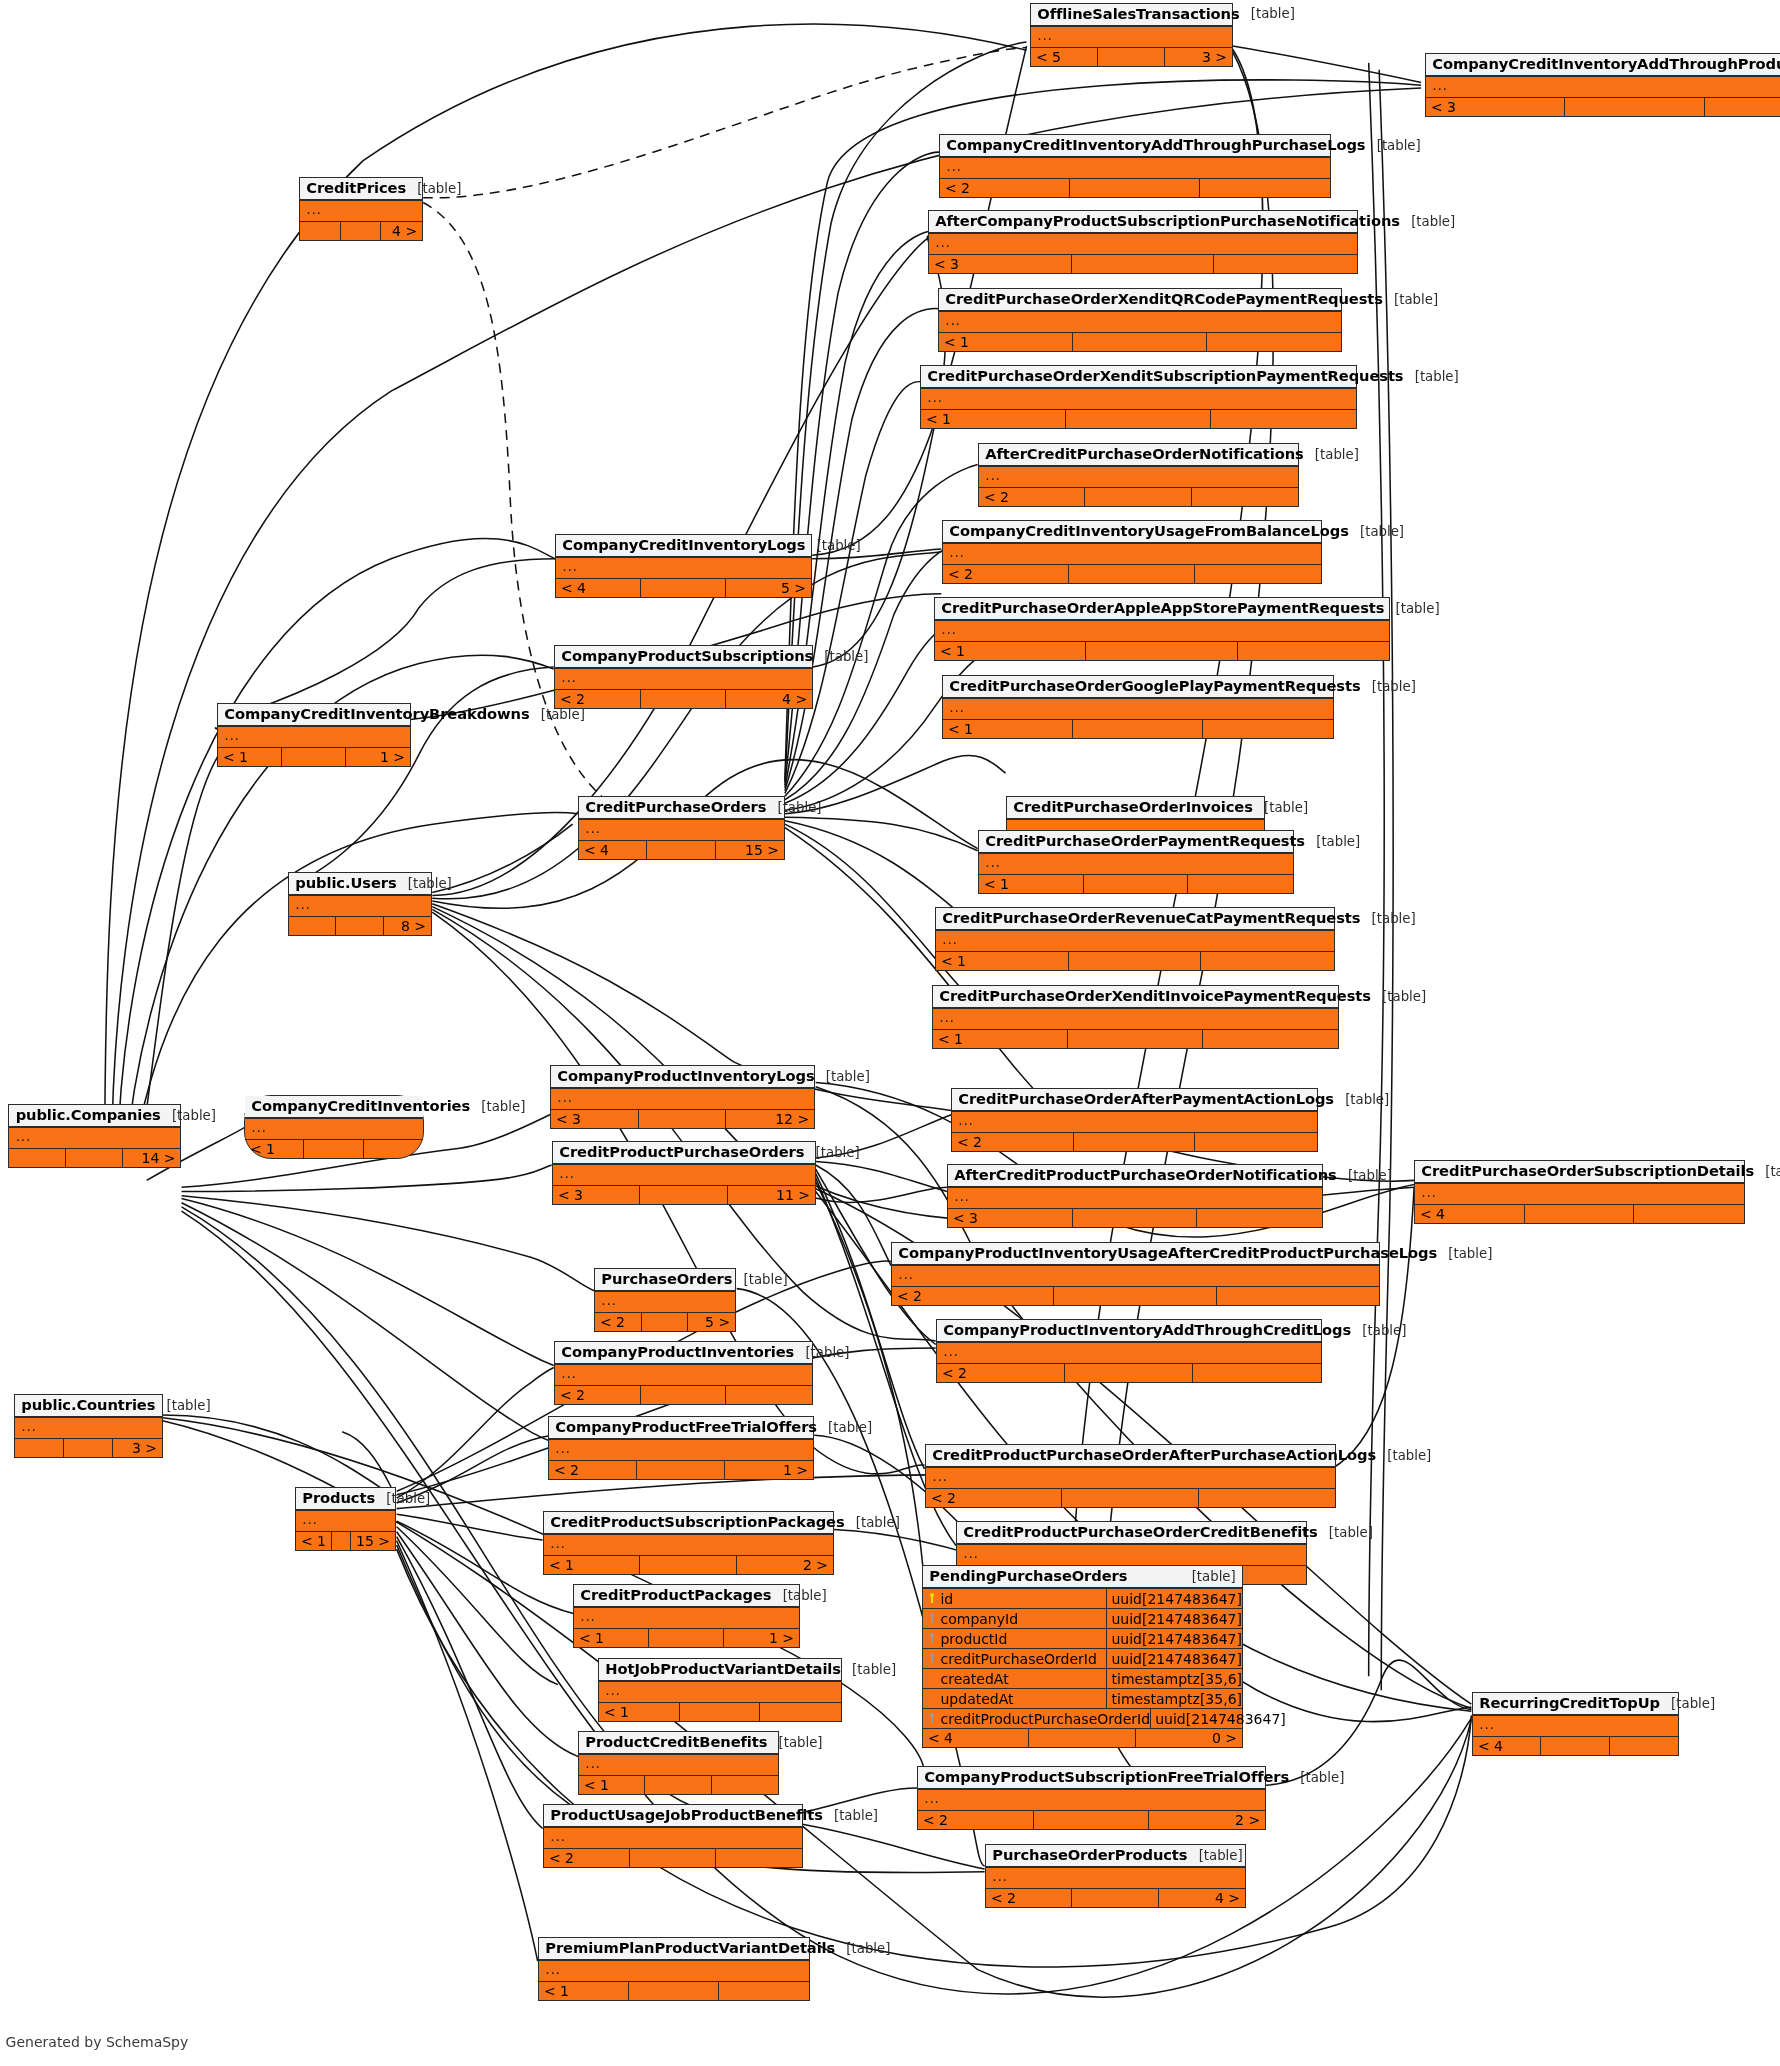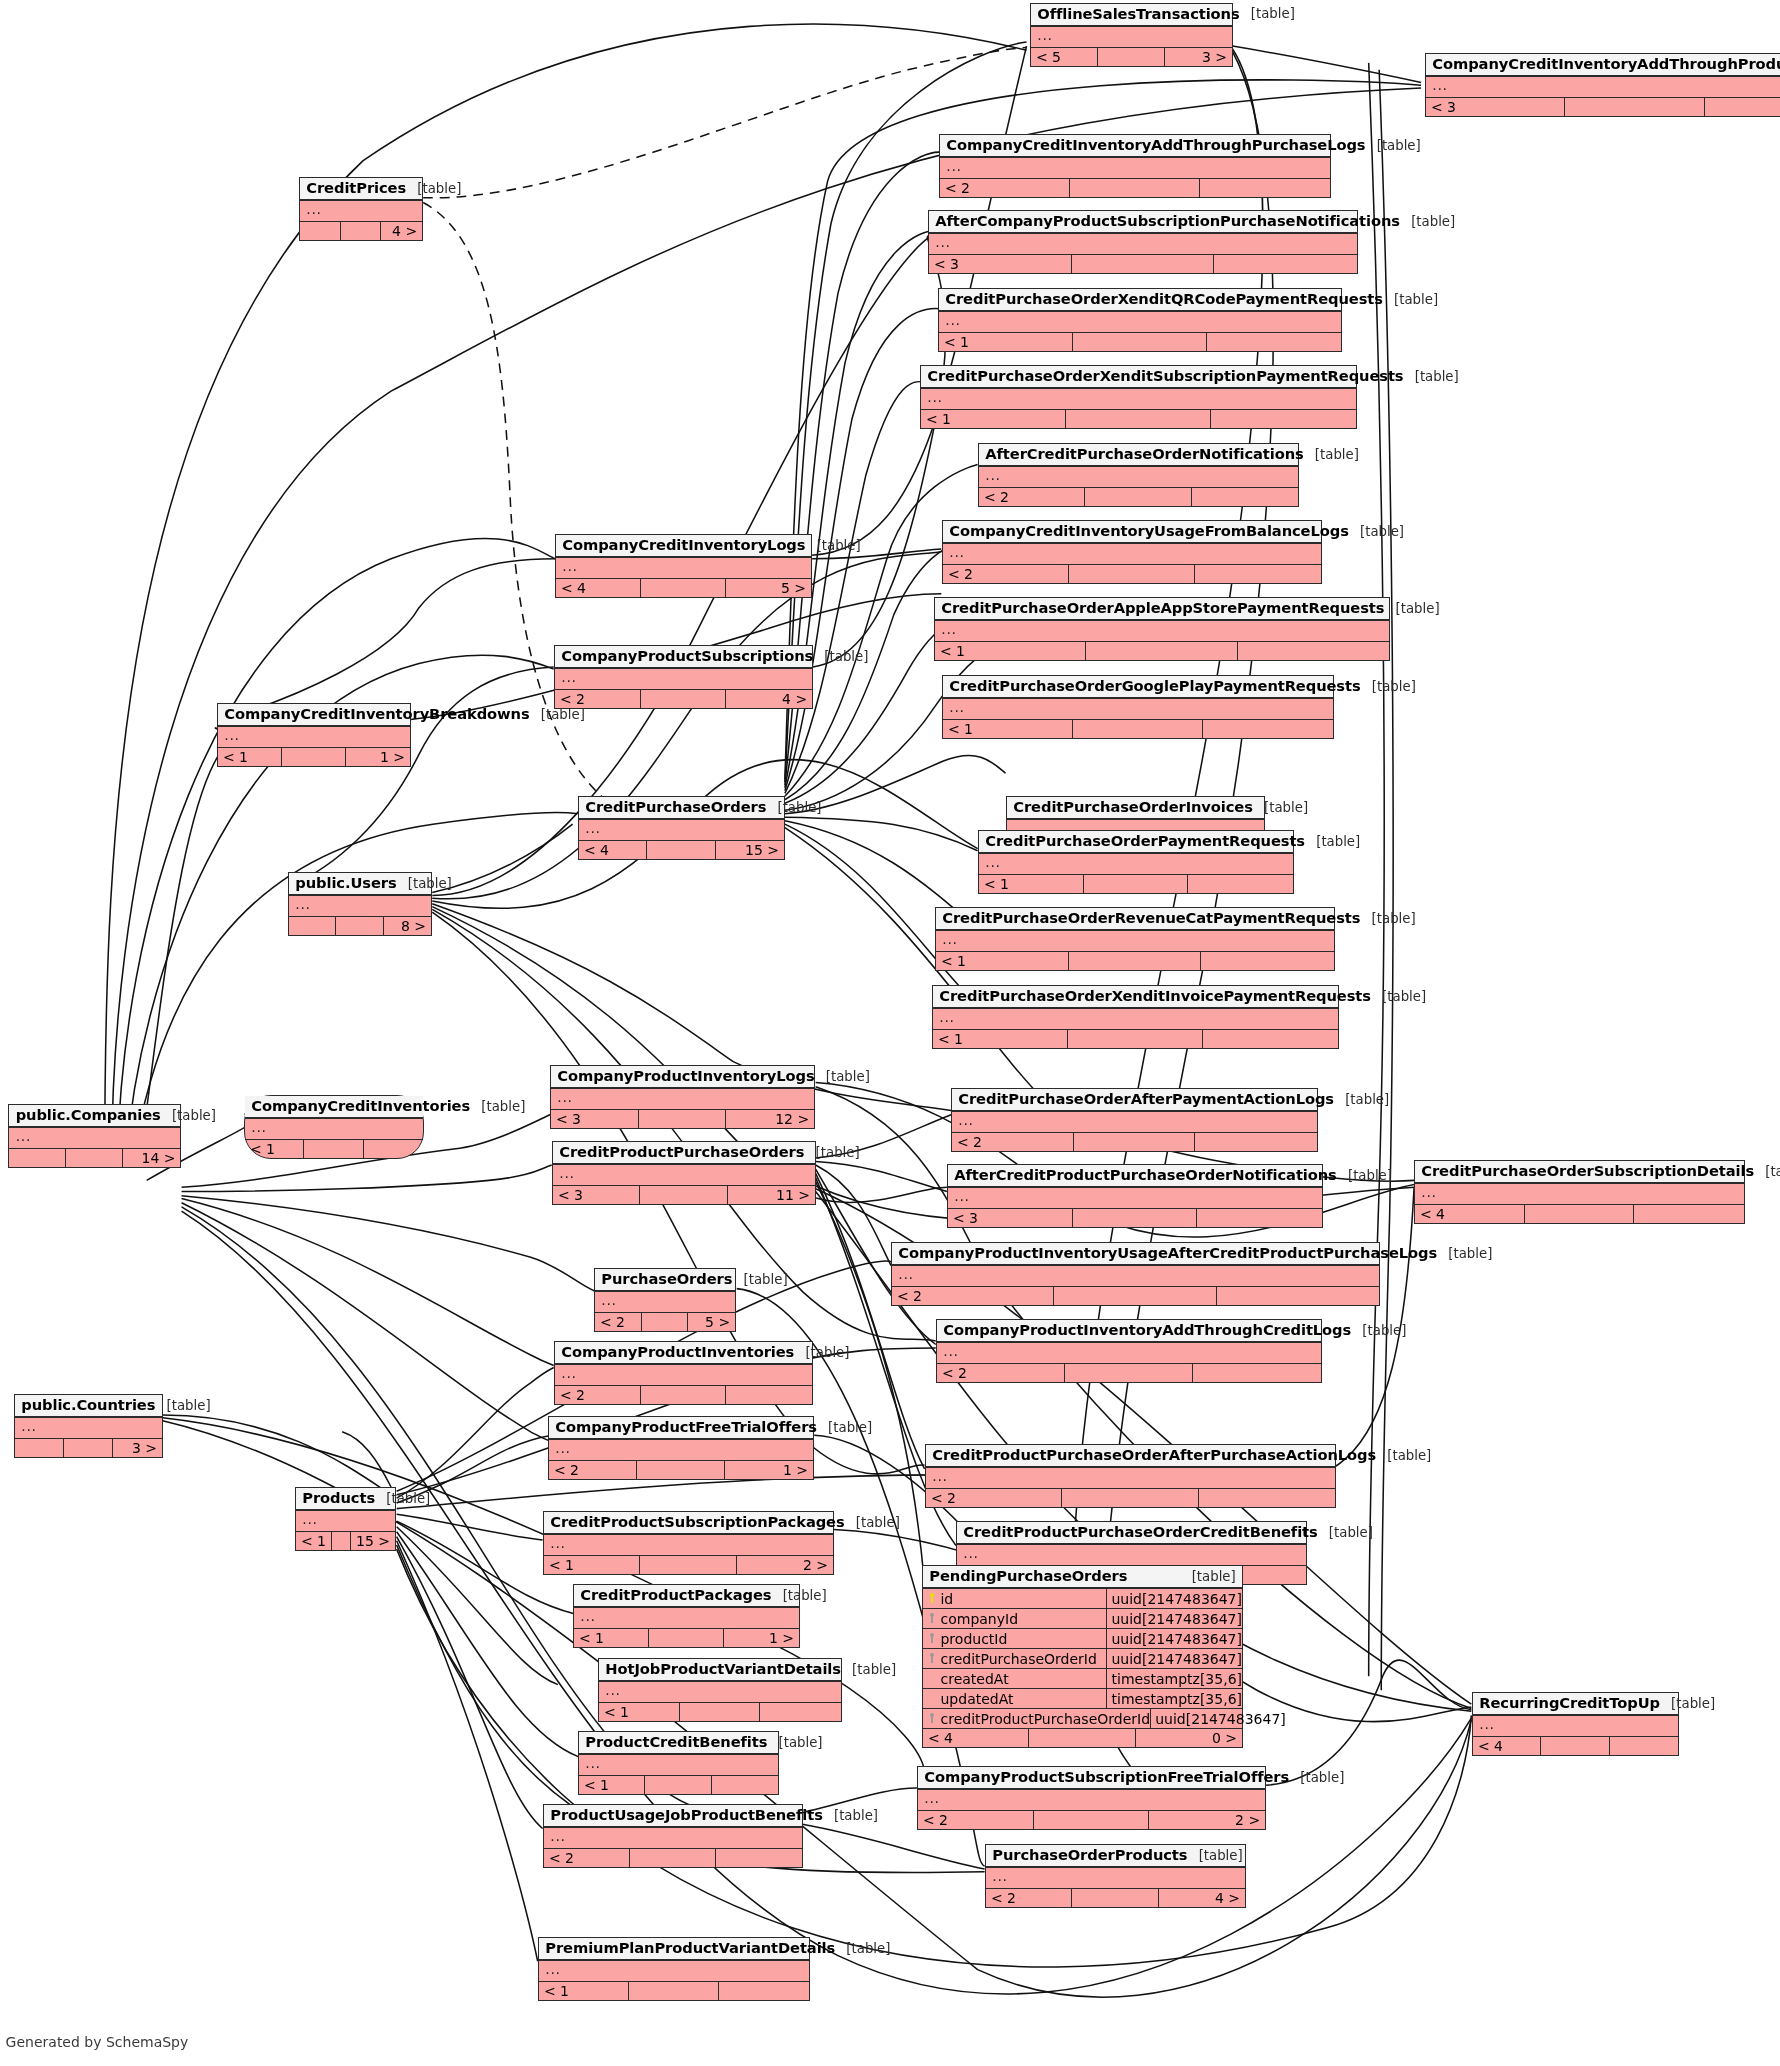--- a/index.html
+++ b/index.html
@@ -20,21 +20,21 @@
     position: absolute;
     left: 0; top: 0;
     width: 1780px;
     height: 2066px;
     pointer-events: none;
   }
   .tbl {
     position: absolute;
     box-sizing: border-box;
     border: 1.4px solid #2b2b2b;
-    background: #fca5a5;
+    background: #f97316;
     font-size: 14.7px;
     line-height: 1;
     z-index: 5;
   }
   .tbl .hdr {
     display: flex;
     align-items: center;
     justify-content: space-between;
     background: #f4f4f4;
     border-bottom: 2.1px solid #2b2b2b;

